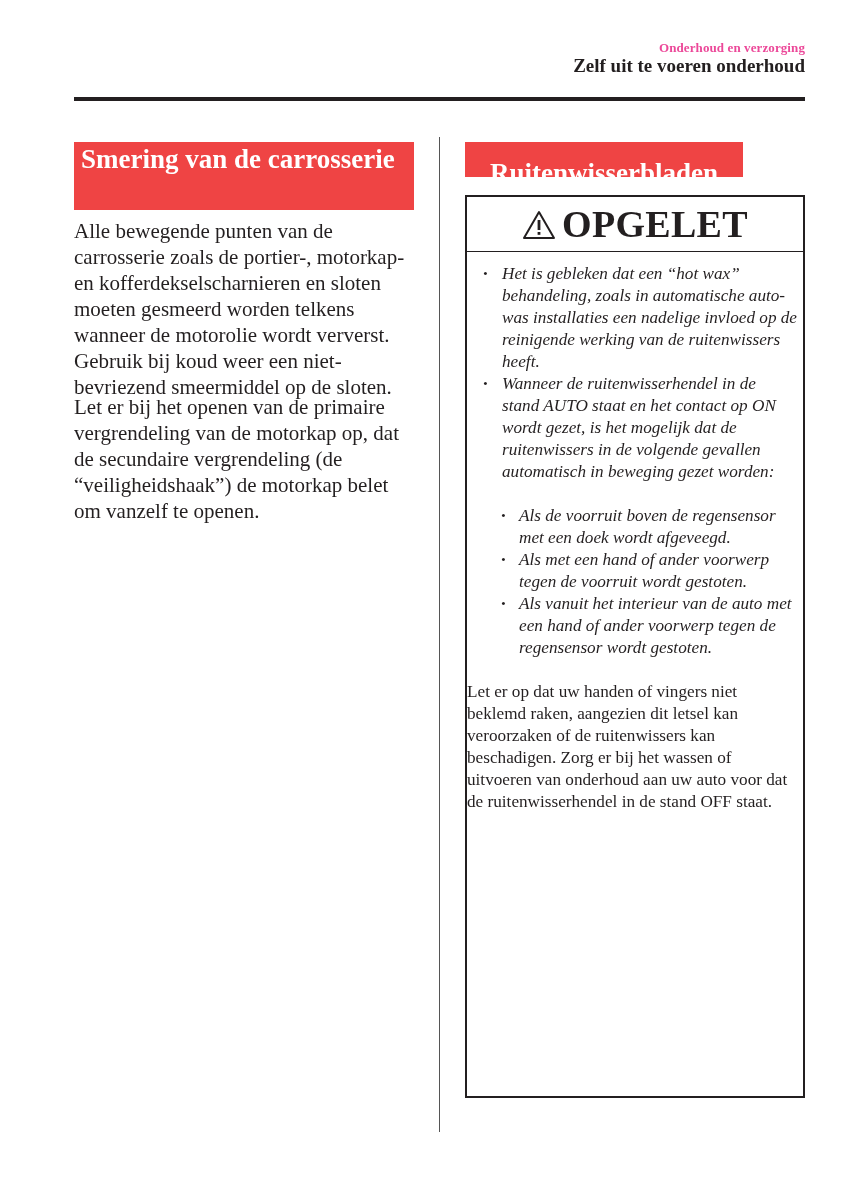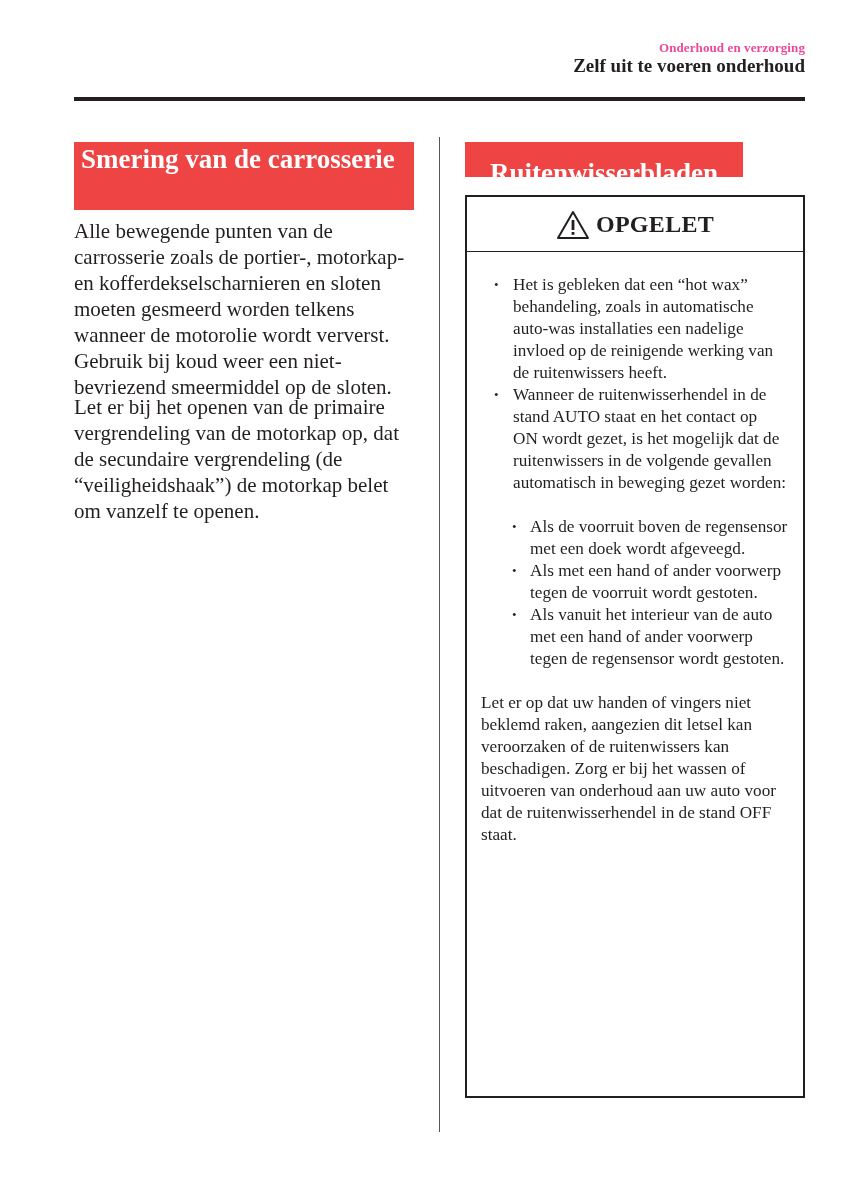--- a/index.html
+++ b/index.html
@@ -35,29 +35,29 @@
   #para2 { top: 394px; }
   .caution-box {
     position: absolute; left: 465px; top: 195px; width: 340px; height: 903px;
     border: 2px solid #231f20; box-sizing: border-box;
   }
   .caution-head {
     height: 55px; border-bottom: 1px solid #231f20; box-sizing: border-box;
     display: flex; align-items: center; justify-content: center; gap: 6px;
   }
   .caution-head svg { width: 34px; height: 30px; margin-top: 2px; }
-  .caution-label { font-size: 24px; font-weight: bold; letter-spacing: 0.3px; }
+  .caution-label { font-size: 38px; font-weight: bold; letter-spacing: 0.3px; }
   .caution-body { padding: 11px 0 0 0; font-size: 17.2px; line-height: 22px; }
-  ul { list-style: none; margin: 11px; padding: 0; }
+  ul { list-style: none; margin: 0; padding: 0; font-style: italic; }
   .b1 > li { position: relative; padding-left: 35px; padding-right: 6px; }
   .b1 > li::before { content: "\2022"; position: absolute; left: 16px; top: 0; font-size: 13px; }
   .b2 { margin-top: 22px; }
   .b2 > li { position: relative; padding-left: 52px; padding-right: 4px; }
   .b2 > li::before { content: "\2022"; position: absolute; left: 34px; top: 0; font-size: 13px; }
-  .caution-note { padding-right: 6px; margin-top: 22px; margin-left: 14px; }
+  .caution-note { padding-right: 6px; margin-top: 22px; }
   .page-num {
     position: absolute; right: 40px; top: 1209px; font-size: 23px; font-weight: bold;
   }
 </style>
 </head>
 <body>
 
 <div class="hdr-sub">Onderhoud en verzorging</div>
 <div class="hdr-title">Zelf uit te voeren onderhoud</div>
 <div class="hdr-rule"></div>

